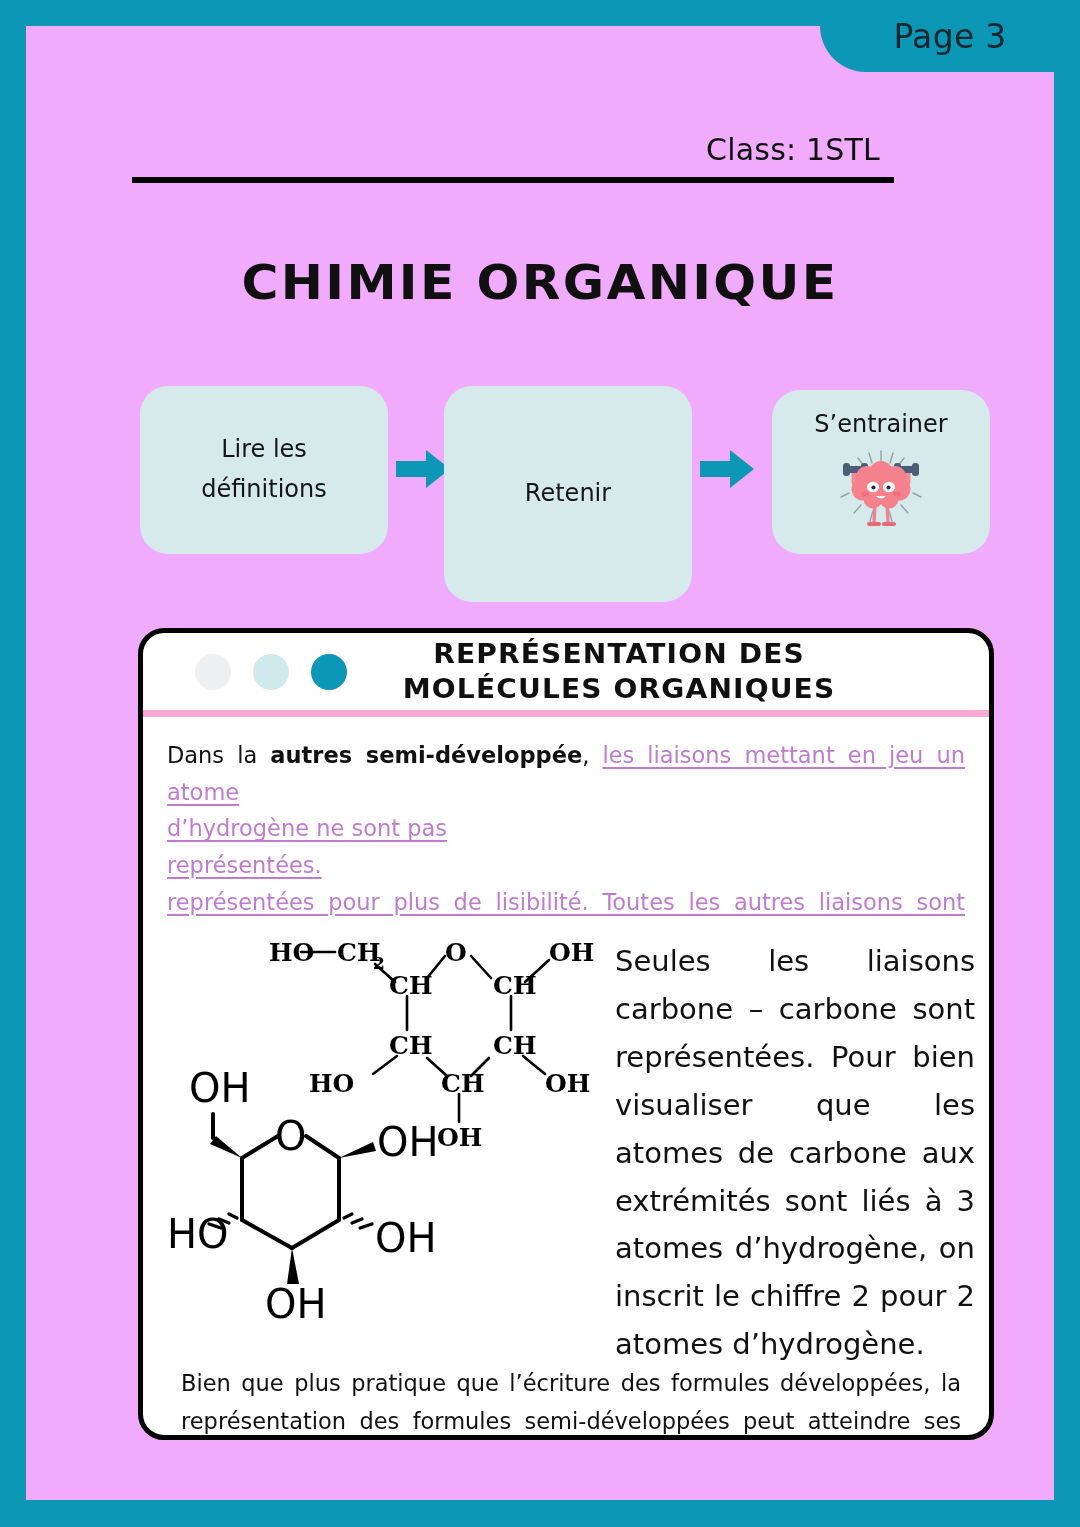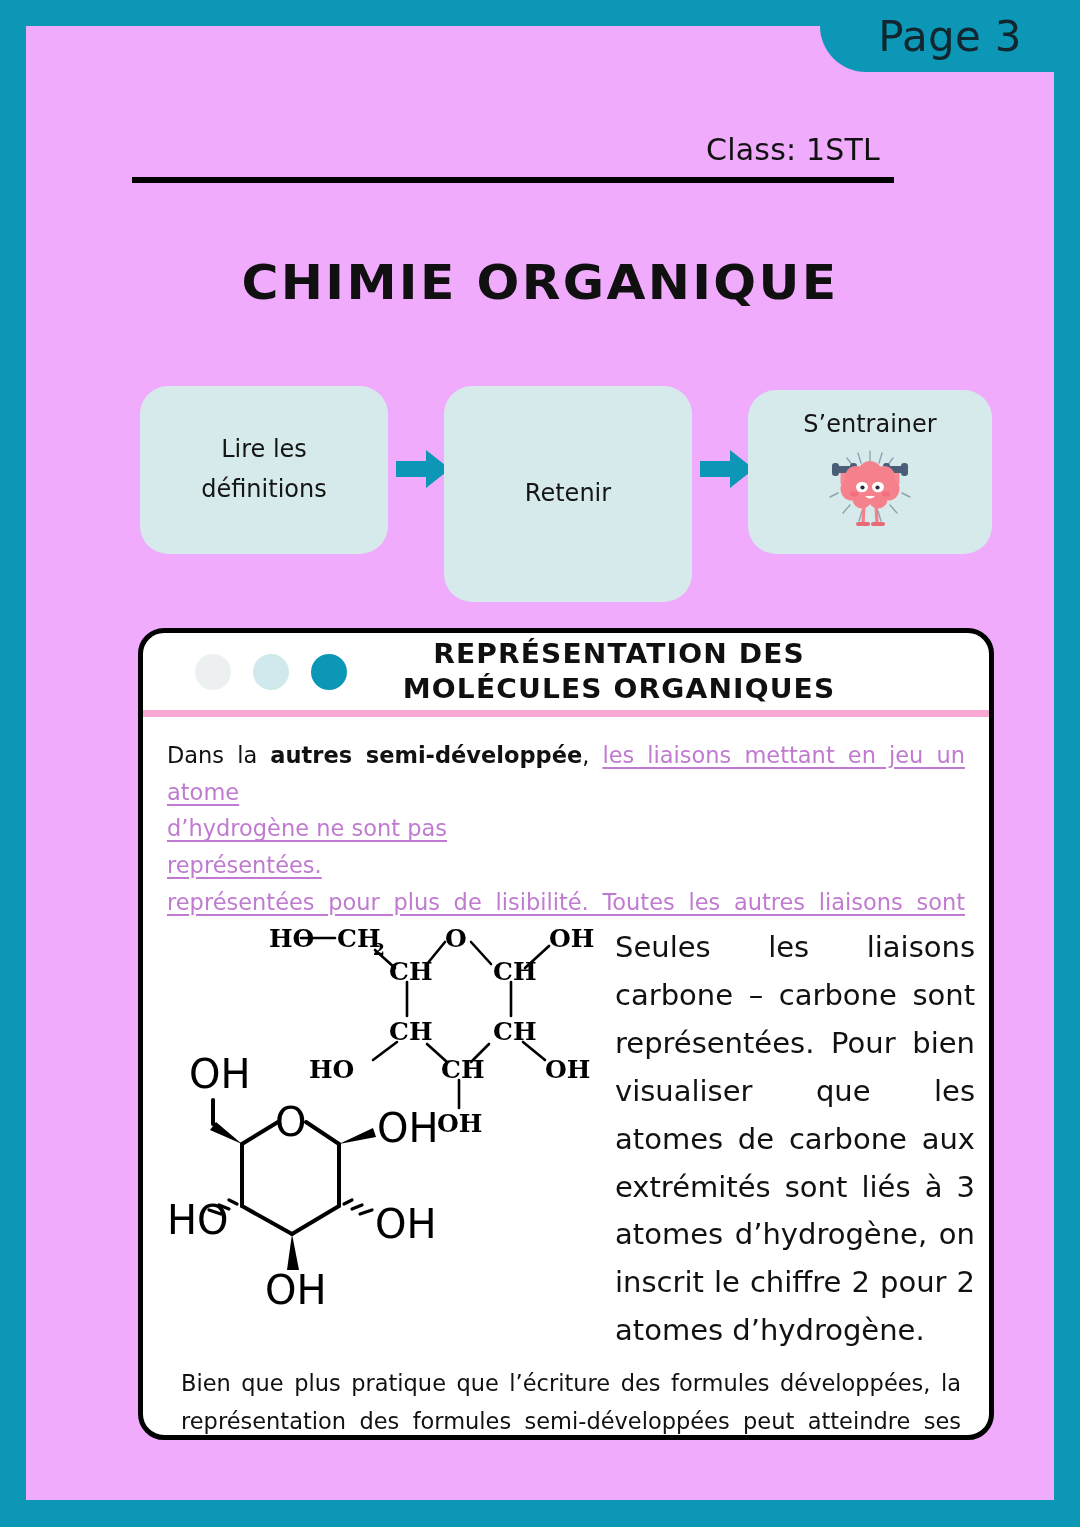--- a/index.html
+++ b/index.html
@@ -42,21 +42,21 @@
     height: 72px;
     background: #0b97b5;
     border-bottom-left-radius: 46px;
     display: flex;
     align-items: center;
     justify-content: center;
     z-index: 5;
   }
   .page-tab-label {
     color: #11262e;
-    font-size: 42px;
+    font-size: 33px;
     font-family: "DejaVu Sans", sans-serif;
     letter-spacing: 0.3px;
   }
 
   
   .class-row {
     position: absolute;
     left: 106px;
     top: 106px;
     width: 762px;
@@ -109,21 +109,21 @@
     text-align: center;
   }
   .step-box .step-label {
     font-size: 24px;
     color: #151515;
     line-height: 1.65;
     font-family: "DejaVu Sans", sans-serif;
   }
   #step-1 { left: 0;    top: 0;  width: 248px; height: 168px; }
   #step-2 { left: 304px; top: 0;  width: 248px; height: 216px; }
-  #step-3 { left: 608px; top: 4px; width: 244px; height: 164px; }
+  #step-3 { left: 632px; top: 4px; width: 218px; height: 164px; }
 
   #step-3 .step-label { margin-top: -10px; }
 
   .step-arrow {
     position: absolute;
     top: 62px;
     width: 54px;
     height: 42px;
   }
   #arrow-1 { left: 256px; }
@@ -207,20 +207,21 @@
     text-align-last: justify;
     color: #c07bd0;
     text-decoration: underline;
     text-underline-offset: 4px;
   }
   .intro-line1 { text-align: justify; text-align-last: justify; }
 
   
   .middle {
     position: relative;
+    margin-top: 14px;
     height: 400px;
   }
   .figures {
     position: absolute;
     left: 0;
     top: 0;
     width: 440px;
     height: 400px;
   }
   .fig-semi {

